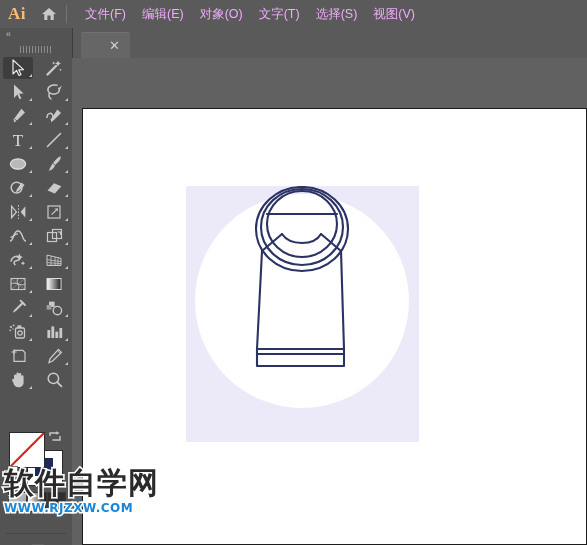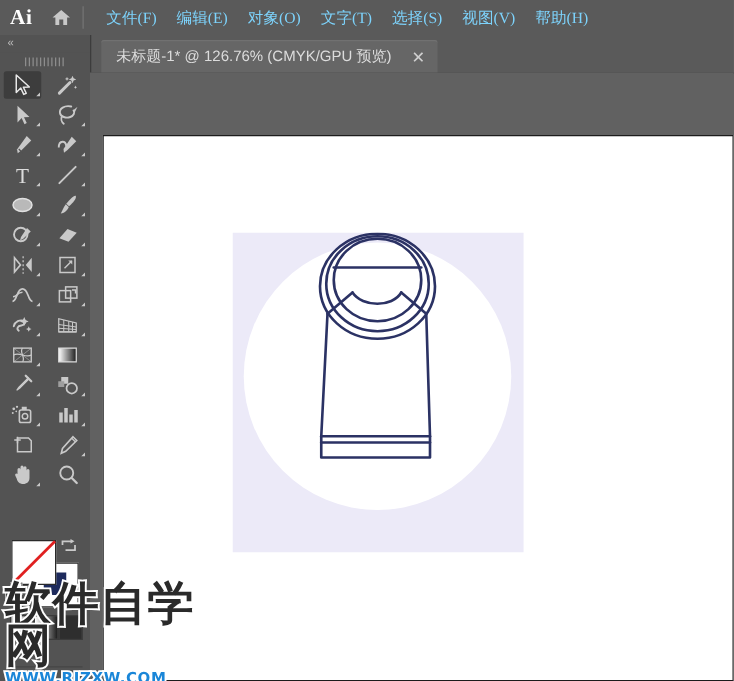--- a/index.html
+++ b/index.html
@@ -8,34 +8,33 @@
     font-family:"Liberation Sans","DejaVu Sans",sans-serif;
     -webkit-font-smoothing:antialiased;
   }
   
   #menubar{
     position:absolute;left:0;top:0;width:587px;height:28px;
     background:#5a5a5a;display:flex;align-items:center;
   }
   #ai-logo{
     width:34px;height:28px;display:flex;align-items:center;justify-content:center;
-    color:#ffffff;font-size:17px;font-weight:bold;letter-spacing:.5px;
+    color:#fdba74;font-size:17px;font-weight:bold;letter-spacing:.5px;
     font-family:"Liberation Serif","DejaVu Serif",serif;
   }
   #home-btn{
     width:30px;height:28px;display:flex;align-items:center;justify-content:center;
   }
   #menubar .sep{
     width:1px;height:18px;background:#747474;margin:0 6px 0 2px;
   }
   #menu-items{display:flex;align-items:center;height:28px;margin-left:4px;}
   .menu-item{
-    color:#7dd3fc;font-size:12.5px;padding:4px 8px;white-space:nowrap;
+    color:#f0abfc;font-size:12.5px;padding:4px 8px;white-space:nowrap;
     line-height:14px;
-    font-family:Liberation Serif, serif;
   }
   
   #tabbar{
     position:absolute;left:72px;top:28px;width:515px;height:30px;
     background:#5a5a5a;border-bottom:1px solid #3f3f3f;
   }
   #doc-tab{
     position:absolute;left:9px;top:4px;height:26px;
     background:#666666;border-top-left-radius:2px;border-top-right-radius:2px;
     display:flex;align-items:center;padding:0 8px 0 12px;
@@ -133,21 +132,21 @@
   #artwork{
     position:absolute;left:103px;top:77px;width:233px;height:256px;
   }
   
   #watermark{
     position:absolute;left:4px;top:466px;width:180px;height:52px;
     pointer-events:none;
   }
   #wm-top{
     font-family:"DejaVu Sans","Liberation Sans",sans-serif;
-    font-size:37px;font-weight:bold;color:#2a2a2a;letter-spacing:1px;
+    font-size:30px;font-weight:bold;color:#2a2a2a;letter-spacing:1px;
     -webkit-text-stroke:3px #ffffff;paint-order:stroke fill;
     line-height:34px;
   }
   #wm-bottom{
     font-family:"DejaVu Sans","Liberation Sans",sans-serif;
     font-size:12px;font-weight:bold;color:#1a86d8;letter-spacing:.5px;
     -webkit-text-stroke:3px #ffffff;paint-order:stroke fill;
     line-height:18px;margin-top:-1px;
   }
 </style>
@@ -162,27 +161,25 @@
     </svg>
   </div>
   <div class="sep"></div>
   <div id="menu-items">
     <div class="menu-item">文件(F)</div>
     <div class="menu-item">编辑(E)</div>
     <div class="menu-item">对象(O)</div>
     <div class="menu-item">文字(T)</div>
     <div class="menu-item">选择(S)</div>
     <div class="menu-item">视图(V)</div>
-    <div class="menu-item">帮助(H)</div>
   </div>
 </div>
 
 <div id="tabbar">
   <div id="doc-tab">
-    <span id="doc-tab-title">未标题-1* @ 126.76% (CMYK/GPU 预览)</span>
     <span id="doc-tab-close">✕</span>
   </div>
 </div>
 
 <div id="toolpanel">
 
   <div id="tool-header">
     <span id="collapse-arrows">«</span>
   </div>
 

